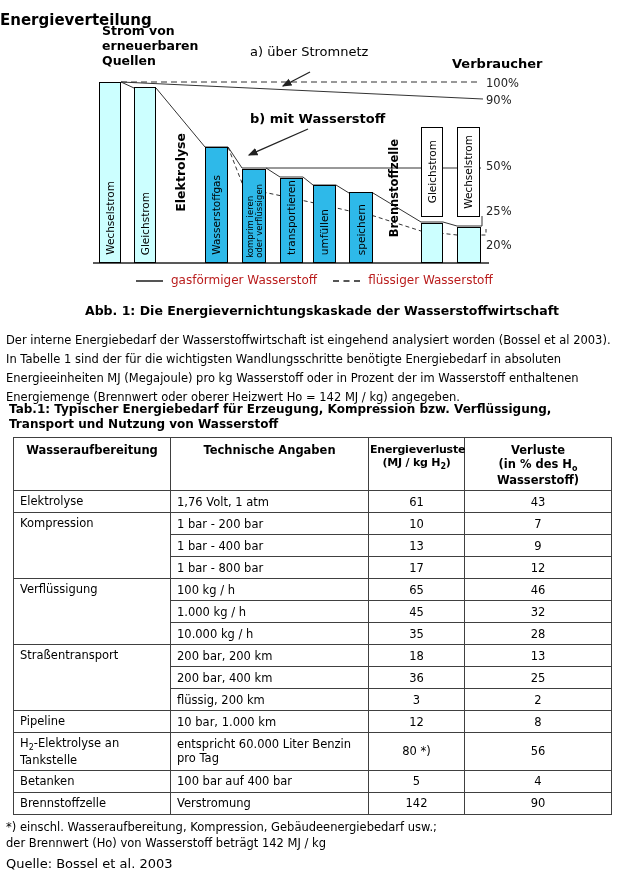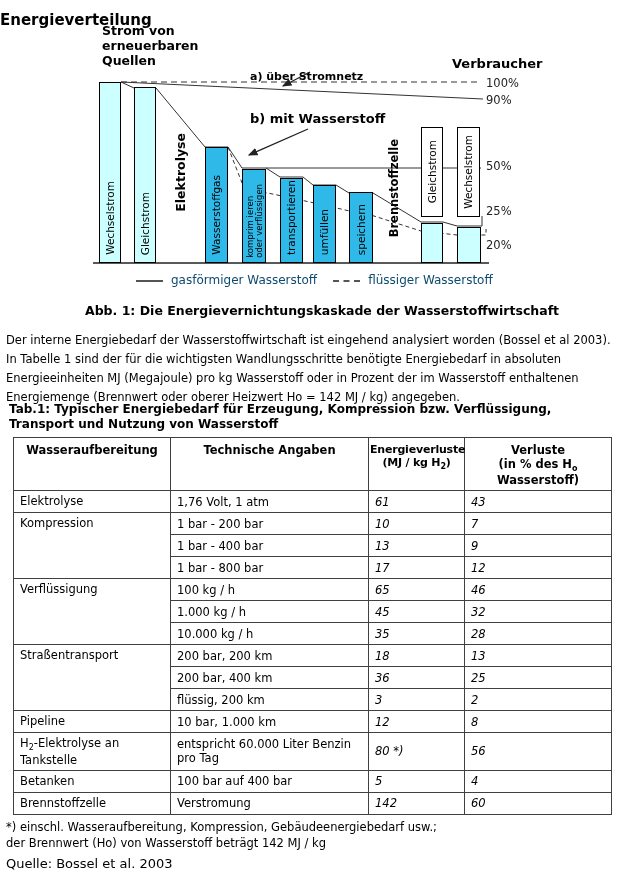--- a/index.html
+++ b/index.html
@@ -40,43 +40,43 @@
     font-weight:bold; white-space:nowrap; line-height:1; color:#000;
   }
   #electrolysis-label { left:175px; top:133px; font-size:12.5px; }
   #fuelcell-label     { left:389px; top:139px; font-size:11.5px; }
 
   .ytick { position:absolute; left:486px; font-size:11.5px; color:#222; }
 
   #figure-title { left:0; top:11px; width:602px; text-align:left; font-size:15px; font-weight:bold; }
   #source-label { left:102px; top:23px; width:92px; font-size:12.5px; font-weight:bold; line-height:15px; }
   #consumer-label { left:452px; top:46px; font-size:13px; font-weight:bold;margin-top:10px; }
-  #path-a-label { left:250px; top:70px; font-size:11px; font-weight:bold; }
+  #path-a-label { left:250px; top:44px; font-size:13px; font-weight:normal; }
   #path-b-label { left:250px; top:111px; font-size:13px; font-weight:bold; }
 
-  #legend { position:absolute; left:136px; top:273px; font-size:12px; color:#0c4a6e; white-space:nowrap; }
+  #legend { position:absolute; left:136px; top:273px; font-size:12px; color:#b91c1c; white-space:nowrap; }
   .lsample { display:inline-block; width:27px; height:0; border-top:2px solid #555; vertical-align:middle; margin-right:8px; }
   .lsample.dashed { border-top-style:dashed; }
   .legend-liquid { margin-left:16px; }
 
   #caption { left:85px; top:303px; font-size:12.5px; font-weight:bold; }
 
   
   #paragraph { left:6px; top:331px; width:612px; font-size:11.5px; line-height:19px; }
   #table-title { left:9px; top:402px; width:600px; font-size:12px; font-weight:bold; line-height:15px; }
 
   
   #datatable { position:absolute; left:13px; top:437px; border-collapse:collapse; table-layout:fixed; width:598px; }
   #datatable th, #datatable td { border:1px solid #404040; font-size:11.5px; padding:3px 6px; }
   #datatable th { font-weight:bold; text-align:center; vertical-align:top; padding-top:5px; height:42px; }
   #datatable th.nowrap { white-space:nowrap; font-size:11px; letter-spacing:-0.2px; padding-left:1px; padding-right:1px; }
   #datatable td { height:15px; }
   #datatable td.step { text-align:left; vertical-align:top; }
   #datatable td.det  { text-align:left; }
-  #datatable td.num  { text-align:left;font-style:italic; }
+  #datatable td.num  { text-align:center; }
   sub { font-size:8px; }
 
   #footnote { left:6px; top:819px; font-size:11.5px; line-height:16px; }
   #source-line { left:6px; top:856px; font-size:13px; }
 </style>
 </head>
 <body>
 
 <div id="page">
 
@@ -258,21 +258,21 @@
     <tr>
       <td class="step">Betanken</td>
       <td class="det">100 bar auf 400 bar</td>
       <td class="num">5</td>
       <td class="num">4</td>
     </tr>
     <tr>
       <td class="step">Brennstoffzelle</td>
       <td class="det">Verstromung</td>
       <td class="num">142</td>
-      <td class="num">60</td>
+      <td class="num">90</td>
     </tr>
   </tbody>
     </table>
 
   <div class="abs" id="footnote">
     <span>*) einschl. Wasseraufbereitung, Kompression, Gebäudeenergiebedarf usw.;</span><br>
     <span>der Brennwert (Ho) von Wasserstoff beträgt 142 MJ / kg</span>
   </div>
   <div class="abs" id="source-line">Quelle: Bossel et al. 2003</div>
 

